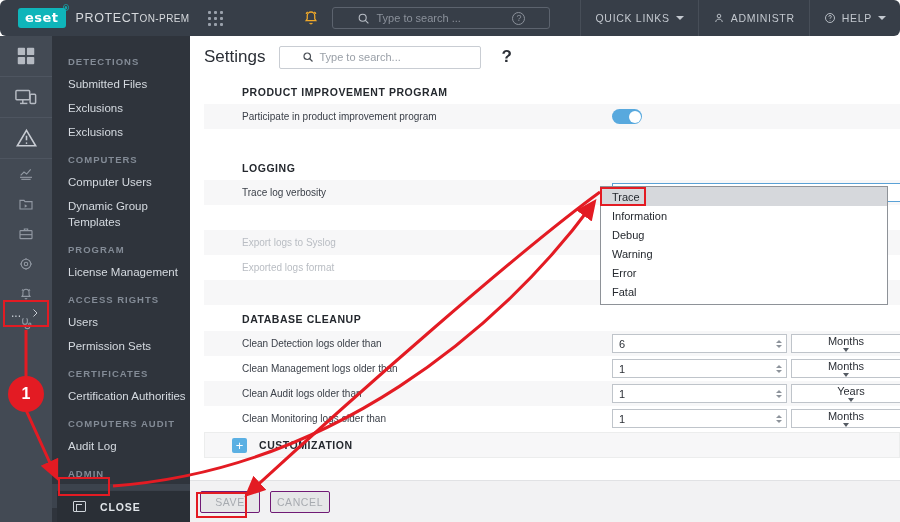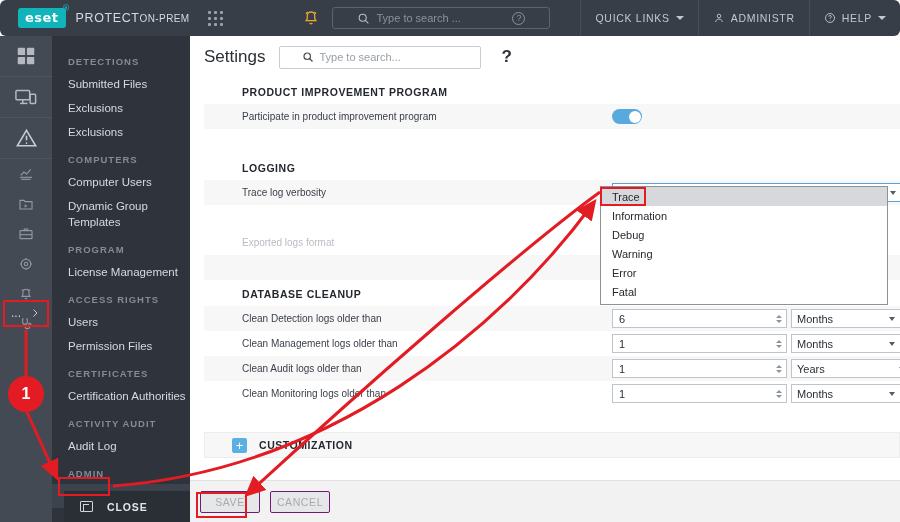--- a/index.html
+++ b/index.html
@@ -80,21 +80,21 @@
     color: #838b96; font-size: 9.5px; letter-spacing: 1px; font-weight: bold;
     padding: 10px 0 5px 16px;
   }
   .nav-item {
     font-size: 11.5px; color: #d5dae0; padding: 4px 0 4px 16px; line-height: 16px;
   }
   .nav-item.selected {
     background: #3c434d; color: #ffffff;
   }
   .nav-close {
-    position: absolute; left: 12px; bottom: 0; width: 138px; height: 32px;
+    position: absolute; left: 5px; bottom: 0; width: 138px; height: 32px;
     background: #2a2f36; display: flex; align-items: center; gap: 14px; padding-left: 16px;
     border-top: 1px solid #3a4049;
   }
   .nav-close .lbl { font-size: 10.5px; letter-spacing: .9px; color: #e2e6ea; font-weight: bold; }
   .collapse-icon {
     width: 13px; height: 11px; border: 1.4px solid #cfd4da; border-radius: 1px;
     position: relative;
   }
   .collapse-icon:after {
     content: ""; position: absolute; left: 2px; top: 1.5px; width: 5px; height: 6px;
@@ -142,21 +142,21 @@
     width: 30px; height: 15px; border-radius: 8px; background: #58a9de; position: relative;
   }
   .toggle i {
     position: absolute; right: 1.5px; top: 1.5px; width: 12px; height: 12px;
     border-radius: 50%; background: #ffffff; display: block;
   }
 
   .select-box {
     height: 19px; border: 1px solid #5aa1d6; background: #ffffff;
     display: flex; align-items: center; justify-content: space-between;
-    padding: 0 5px; font-size: 11px; color: #2b2f36;
+    padding: 0 5px; font-size: 11px; color: #2b2f36; flex-direction: column;
   }
   .select-box.plain { border: 1px solid #bfc4ca; }
   .chev {
     width: 0; height: 0; border-left: 3.5px solid transparent; border-right: 3.5px solid transparent;
     border-top: 4px solid #555b63;
   }
   .num-input {
     height: 19px; border: 1px solid #bfc4ca; background: #ffffff;
     display: flex; align-items: center; justify-content: space-between;
     padding: 0 4px 0 6px; font-size: 11px; color: #2b2f36;
@@ -359,26 +359,26 @@
 
     <div class="nav-group">COMPUTERS</div>
     <div class="nav-item">Computer Users</div>
     <div class="nav-item">Dynamic Group Templates</div>
 
     <div class="nav-group">PROGRAM</div>
     <div class="nav-item">License Management</div>
 
     <div class="nav-group">ACCESS RIGHTS</div>
     <div class="nav-item">Users</div>
-    <div class="nav-item">Permission Files</div>
+    <div class="nav-item">Permission Sets</div>
 
     <div class="nav-group">CERTIFICATES</div>
     <div class="nav-item">Certification Authorities</div>
 
-    <div class="nav-group">ACTIVITY AUDIT</div>
+    <div class="nav-group">COMPUTERS AUDIT</div>
     <div class="nav-item">Audit Log</div>
 
     <div class="nav-group">ADMIN</div>
     <div class="nav-item selected">Settings</div>
 
     <div class="nav-close">
       <span class="collapse-icon"></span>
       <span class="lbl">CLOSE</span>
     </div>
   </div>
@@ -414,20 +414,23 @@
       <div class="row alt">
         <span class="label">Trace log verbosity</span>
         <span class="ctrl">
           <span class="select-box" style="width:290px">
             <span>Warning</span>
             <span class="chev"></span>
           </span>
         </span>
       </div>
       <div class="row white"></div>
+      <div class="row alt">
+        <span class="label dim">Export logs to Syslog</span>
+      </div>
       <div class="row white">
         <span class="label dim">Exported logs format</span>
       </div>
       <div class="row alt"></div>
 
       <div class="section-title">DATABASE CLEANUP</div>
       <div class="row alt">
         <span class="label">Clean Detection logs older than</span>
         <span class="ctrl">
           <span class="num-input" style="width:175px">

